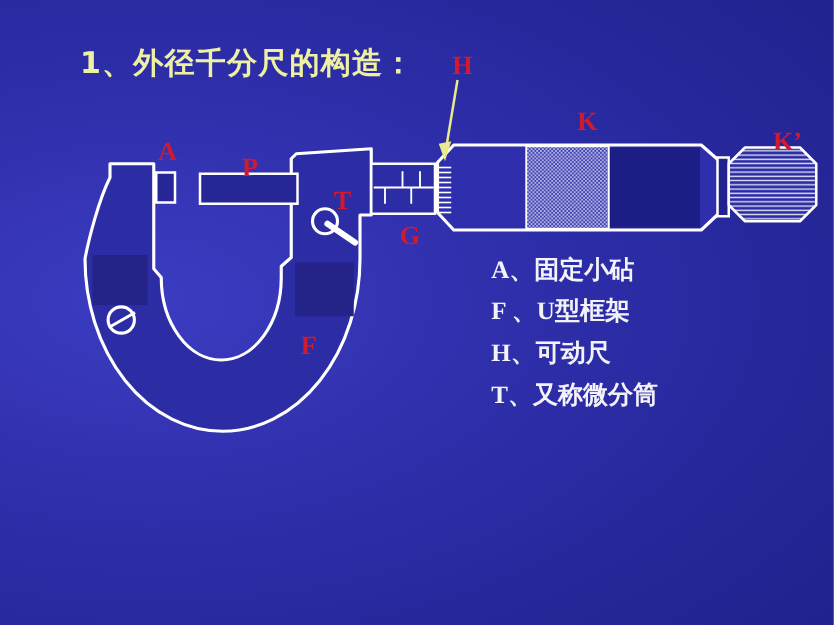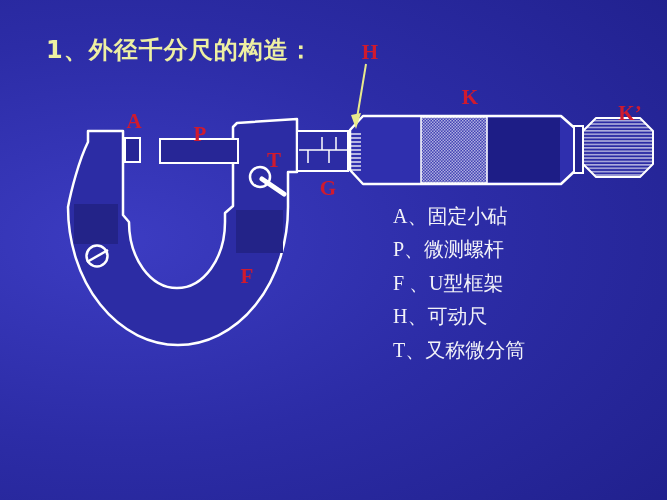--- a/index.html
+++ b/index.html
@@ -9,35 +9,35 @@
     --outline:#ffffff; --label-red:#d01a2e; --title-yellow:#eef0a2;
     --text-white:#f2f2f8; --arrow-yellow:#e8ea8c;
   }
   html,body{margin:0;padding:0;}
   .slide{
     position:relative; width:667px; height:500px; overflow:hidden;
     background:radial-gradient(120% 90% at 18% 48%, var(--bg-bright) 0%, var(--bg-mid) 45%, var(--bg-dark) 100%);
     font-family:"Liberation Serif","DejaVu Serif",serif;
   }
   .title{
-    position:absolute; left:46px; top:36px; margin:0;
+    position:absolute; left:64px; top:36px; margin:0;
     font:700 24px/1.2 "DejaVu Sans","Liberation Sans",sans-serif;
     color:var(--title-yellow); letter-spacing:1px; white-space:nowrap;
   }
   .diagram{position:absolute; left:0; top:0;}
   .dlabel{
     font:700 21px "Liberation Serif","DejaVu Serif",serif;
     fill:var(--label-red); text-anchor:middle;
   }
   .legend{
     position:absolute; left:393px; top:200px; width:272px;
     color:var(--text-white);
     font:400 20px/33.4px "Liberation Serif","DejaVu Serif",serif;
   }
-  .legend-item{white-space:nowrap;}
+  .legend-item{white-space:nowrap;font-weight:bold;}
   .outl{stroke:var(--outline); stroke-linejoin:round; fill:none;}
 </style>
 </head>
 <body>
 
 <div class="slide">
 
   <h1 class="title">1、外径千分尺的构造：</h1>
 
   <svg class="diagram" width="667" height="500" viewBox="0 0 667 500">
@@ -108,19 +108,18 @@
     <text class="dlabel" x="274" y="167">T</text>
     <text class="dlabel" x="328" y="195">G</text>
     <text class="dlabel" x="370" y="59">H</text>
     <text class="dlabel" x="470" y="104">K</text>
     <text class="dlabel" x="630" y="120">K’</text>
     <text class="dlabel" x="247" y="283">F</text>
   </svg>
 
   <div class="legend">
     <div class="legend-item">A、固定小砧</div>
-    <div class="legend-item">P、微测螺杆</div>
     <div class="legend-item">F 、U型框架</div>
     <div class="legend-item">H、可动尺</div>
     <div class="legend-item">T、又称微分筒</div>
   </div>
 
 </div>
 
 </body></html>

